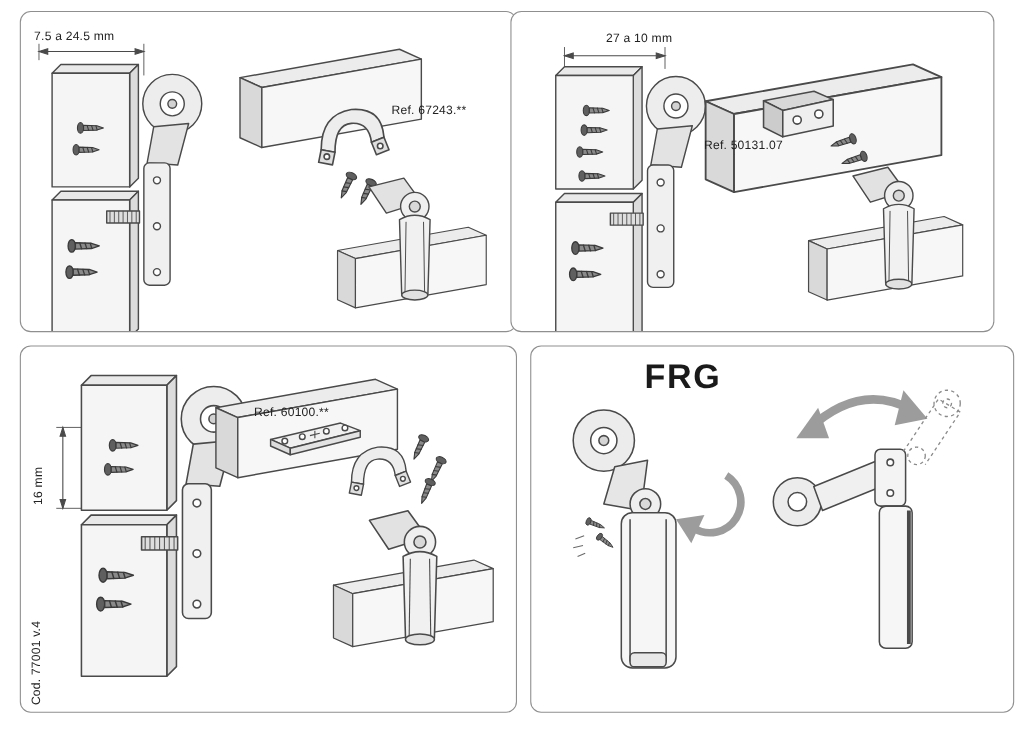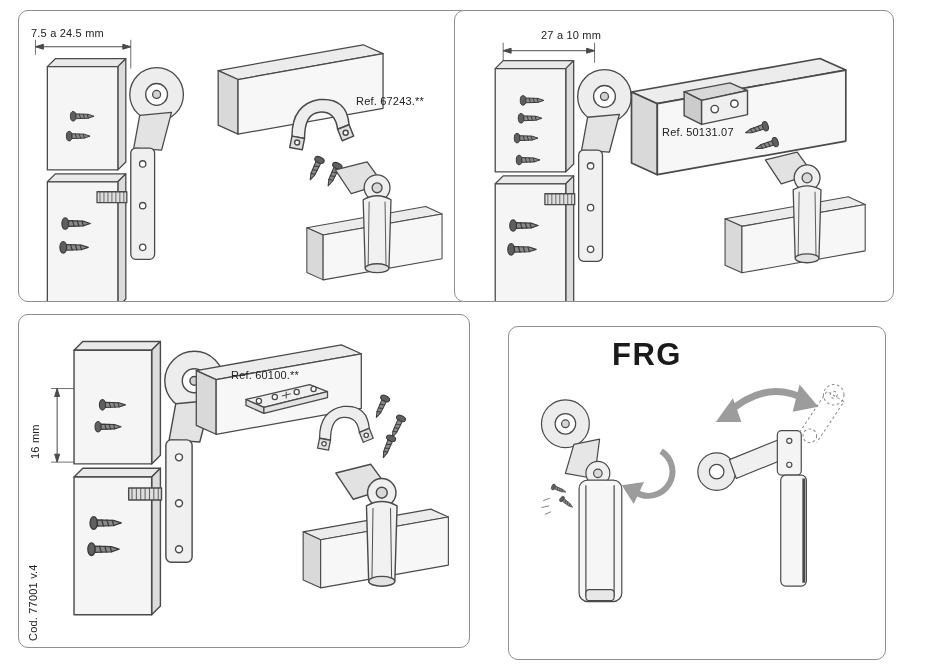--- a/index.html
+++ b/index.html
@@ -7,23 +7,23 @@
     width:940px; height:666px; background:#ffffff;
     font-family:"Liberation Sans", sans-serif;
     overflow:hidden;
   }
   .sheet { position:relative; width:940px; height:666px; background:#ffffff; }
   .panel {
     position:absolute; background:#ffffff;
     border:1.5px solid #8f8f8f; border-radius:10px;
   }
   #panel-1 { left:18px;  top:10px;  width:452px; height:292px; }
-  #panel-2 { left:454px; top:10px;  width:440px; height:292px; }
+  #panel-2 { left:464px; top:10px;  width:440px; height:292px; }
   #panel-3 { left:18px;  top:314px; width:452px; height:334px; }
-  #panel-4 { left:508px; top:314px; width:378px; height:334px;margin-top:12px; }
+  #panel-4 { left:482px; top:314px; width:440px; height:334px; }
   .art { position:absolute; left:0; top:0; width:100%; height:100%; }
   .label {
     position:absolute; font-size:11px; color:#222222; white-space:nowrap;
     letter-spacing:0.2px;
   }
   .rot { transform:rotate(-90deg); transform-origin:left top; }
   .frg-title {
     position:absolute; left:103px; top:10px;
     font-size:31px; font-weight:bold; letter-spacing:1.5px; color:#1a1a1a;
   }
@@ -145,21 +145,21 @@
       <use href="#screw" transform="translate(68,90)"></use>
       <use href="#screw" transform="translate(64,150)"></use>
       <use href="#beam" transform="translate(172,40) scale(1.3)"></use>
       <use href="#block" transform="translate(228,68) scale(1.1)"></use>
       <use href="#screw" transform="translate(312,116) rotate(162)"></use>
       <use href="#screw" transform="translate(322,132) rotate(162)"></use>
       <use href="#beam" transform="translate(268,182) scale(0.85)"></use>
       <use href="#hinge-body" transform="translate(308,140)"></use>
     </svg>
     <div class="label" style="left:86px; top:18px;">27 a 10 mm</div>
-    <div class="label" style="left:175px; top:115px;padding-left:32px;">Ref. 50131.07</div>
+    <div class="label" style="left:175px; top:115px;">Ref. 50131.07</div>
   </section>
 
   <section class="panel" id="panel-3">
     <svg class="art" viewBox="0 0 452 334">
       <g stroke="#4a4a4a" stroke-width="1" fill="#4a4a4a">
         <line x1="38" y1="74" x2="38" y2="148"></line>
         <polygon points="38,74 35.5,82 40.5,82"></polygon>
         <polygon points="38,148 35.5,140 40.5,140"></polygon>
         <line x1="32" y1="74" x2="84" y2="74" stroke-width="0.8"></line>
         <line x1="32" y1="148" x2="96" y2="148" stroke-width="0.8"></line>

